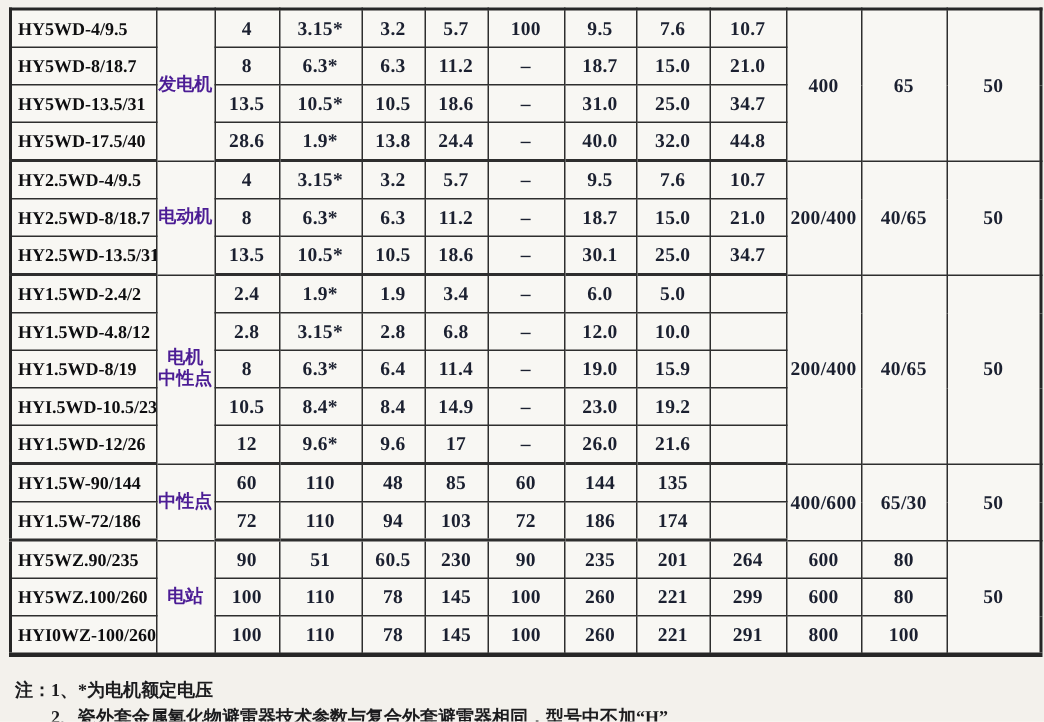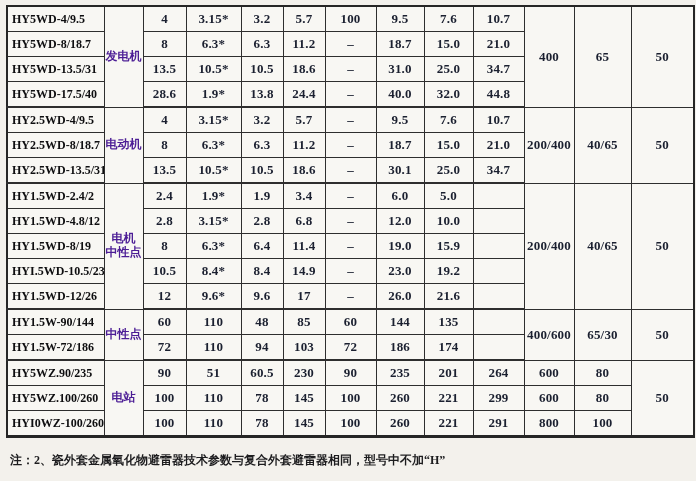--- a/index.html
+++ b/index.html
@@ -297,18 +297,19 @@
           <td class="value">291</td>
           <td class="value">800</td>
           <td class="value">100</td>
         </tr>
       </tbody>
   </table>
 
   <div class="notes">
     <span class="note-label">注：</span>
     <ol>
+      <li>1、*为电机额定电压</li>
       <li>2、瓷外套金属氧化物避雷器技术参数与复合外套避雷器相同，型号中不加“H”</li>
 
     </ol>
   </div>
 
 </div>
 
 </body></html>

